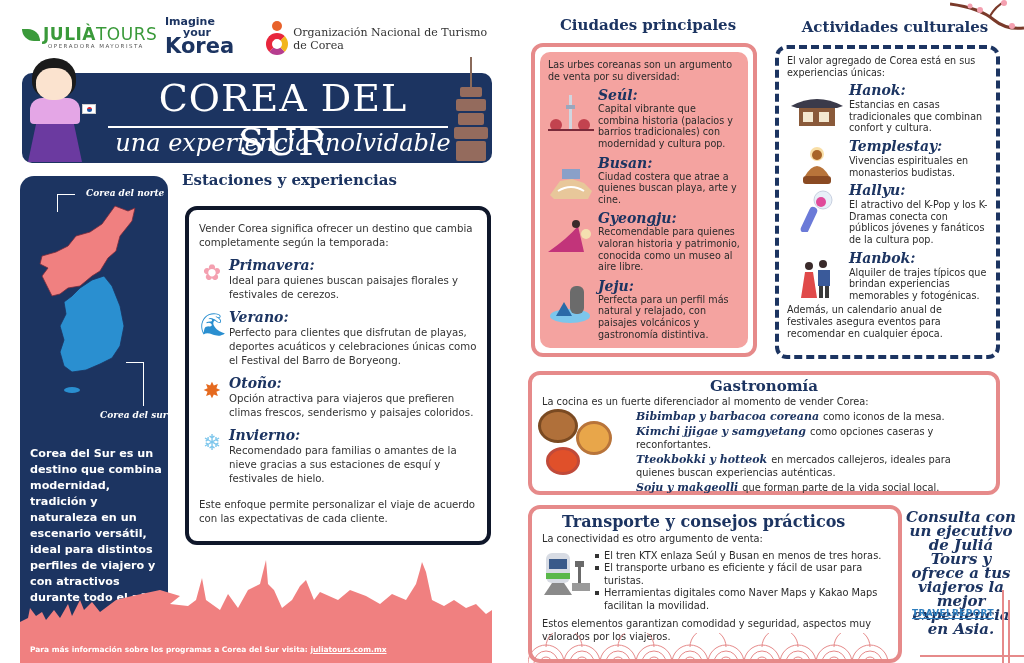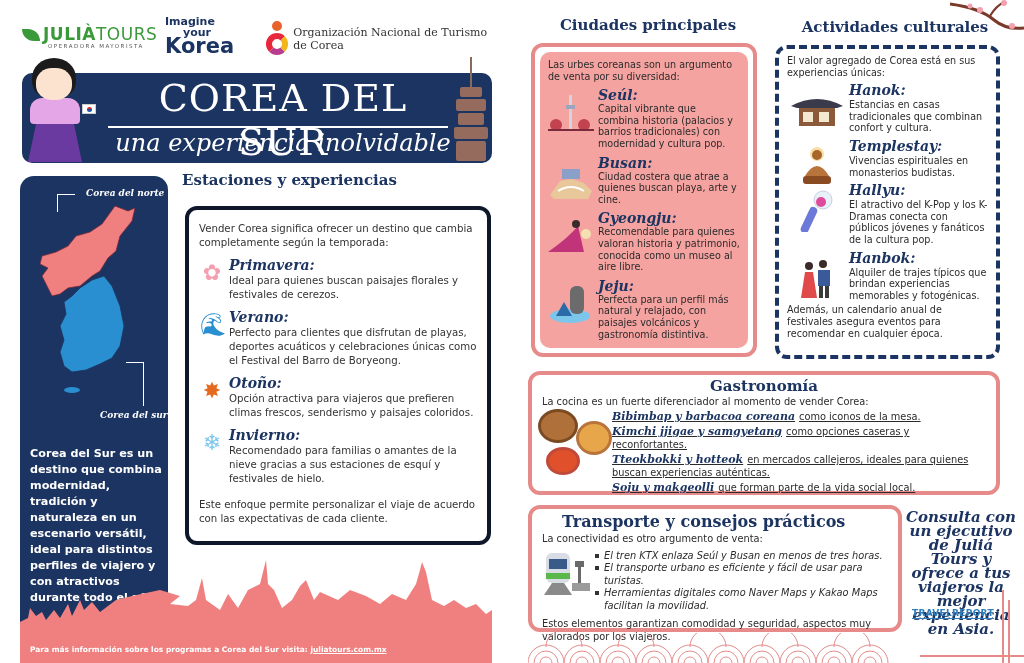--- a/index.html
+++ b/index.html
@@ -70,29 +70,29 @@
   #actividades-box { position:absolute; left: 775px; top: 45px; width: 225px; height: 314px; border: 4px dashed #1c3461; border-radius: 12px; background:#fff; padding: 6px 8px; font-size: 9.6px; line-height: 11.6px; color:#2b2b2b; }
   .act { position: relative; padding-left: 62px; margin-top: 4px; }
   .act .ico { position:absolute; left: 4px; top: 8px; width: 52px; height: 42px; }
   .act .name { font-family: "DejaVu Serif", serif; font-style: italic; font-weight: bold; font-size: 14px; color:#1c3461; line-height: 17px; }
   #actividades-box .outro { margin-top: 3px; }
 
   #branch { position:absolute; left: 950px; top: 0; width: 74px; height: 34px; }
 
   #gastro-box { position:absolute; left: 528px; top: 371px; width: 472px; height: 124px; border: 4px solid #e68a8a; border-radius: 12px; background:#fff; padding: 2px 10px; font-size: 9.8px; line-height: 13px; color:#2b2b2b; }
   #gastro-box .title { text-align:center; font-size: 15px; line-height: 18px; }
-  #gastro-list { margin-left: 70px; margin-top: 2px; text-decoration: underline; }
+  #gastro-list { margin-left: 94px; margin-top: 2px; }
   #gastro-list .item { margin-top: 2px; }
   #gastro-list .dish { font-family:"DejaVu Serif", serif; font-style: italic; font-weight: bold; font-size: 11px; color:#1c3461; margin-right: 4px; }
   .food { position:absolute; border-radius: 50%; }
 
-  #transporte-box { position:absolute; left: 528px; top: 505px; width: 374px; height: 127px; border: 4px solid #e68a8a; border-radius: 12px; background:#fff; padding: 2px 10px; font-size: 9.8px; line-height: 12.5px; color:#2b2b2b; }
+  #transporte-box { position:absolute; left: 528px; top: 505px; width: 374px; height: 158px; border: 4px solid #e68a8a; border-radius: 12px; background:#fff; padding: 2px 10px; font-size: 9.8px; line-height: 12.5px; color:#2b2b2b; }
   #transporte-box .title { font-size: 16px; line-height: 22px; margin-left: 20px; }
   #transporte-list { list-style: none; margin-left: 52px; margin-top: 4px; }
-  #transporte-list li { position: relative; padding-left: 10px; font-style: italic; }
+  #transporte-list li { position: relative; padding-left: 10px; }
   #transporte-list li:before { content:""; position:absolute; left: 1px; top: 4px; width: 4px; height: 4px; background:#333; }
   #transporte-box .outro { margin-top: 6px; }
   .train { position:absolute; left: 10px; top: 44px; width: 50px; height: 42px; }
 
   #cta { position:absolute; left: 905px; top: 510px; width: 112px; text-align:center; font-family:"DejaVu Serif", serif; font-style: italic; font-weight: bold; font-size: 15px; line-height: 14px; color:#1c3461; }
   #travelreport { position:absolute; left: 912px; top: 608px; font-size: 9px; font-weight: bold; color:#2e7dbd; letter-spacing: 0.3px; border-bottom: 1px solid #2e7dbd; }
   .corner-line { position:absolute; background:#e68a8a; }
 
   #waves { position:absolute; left: 528px; top: 633px; width: 370px; height: 30px; overflow: hidden; }
 </style>

